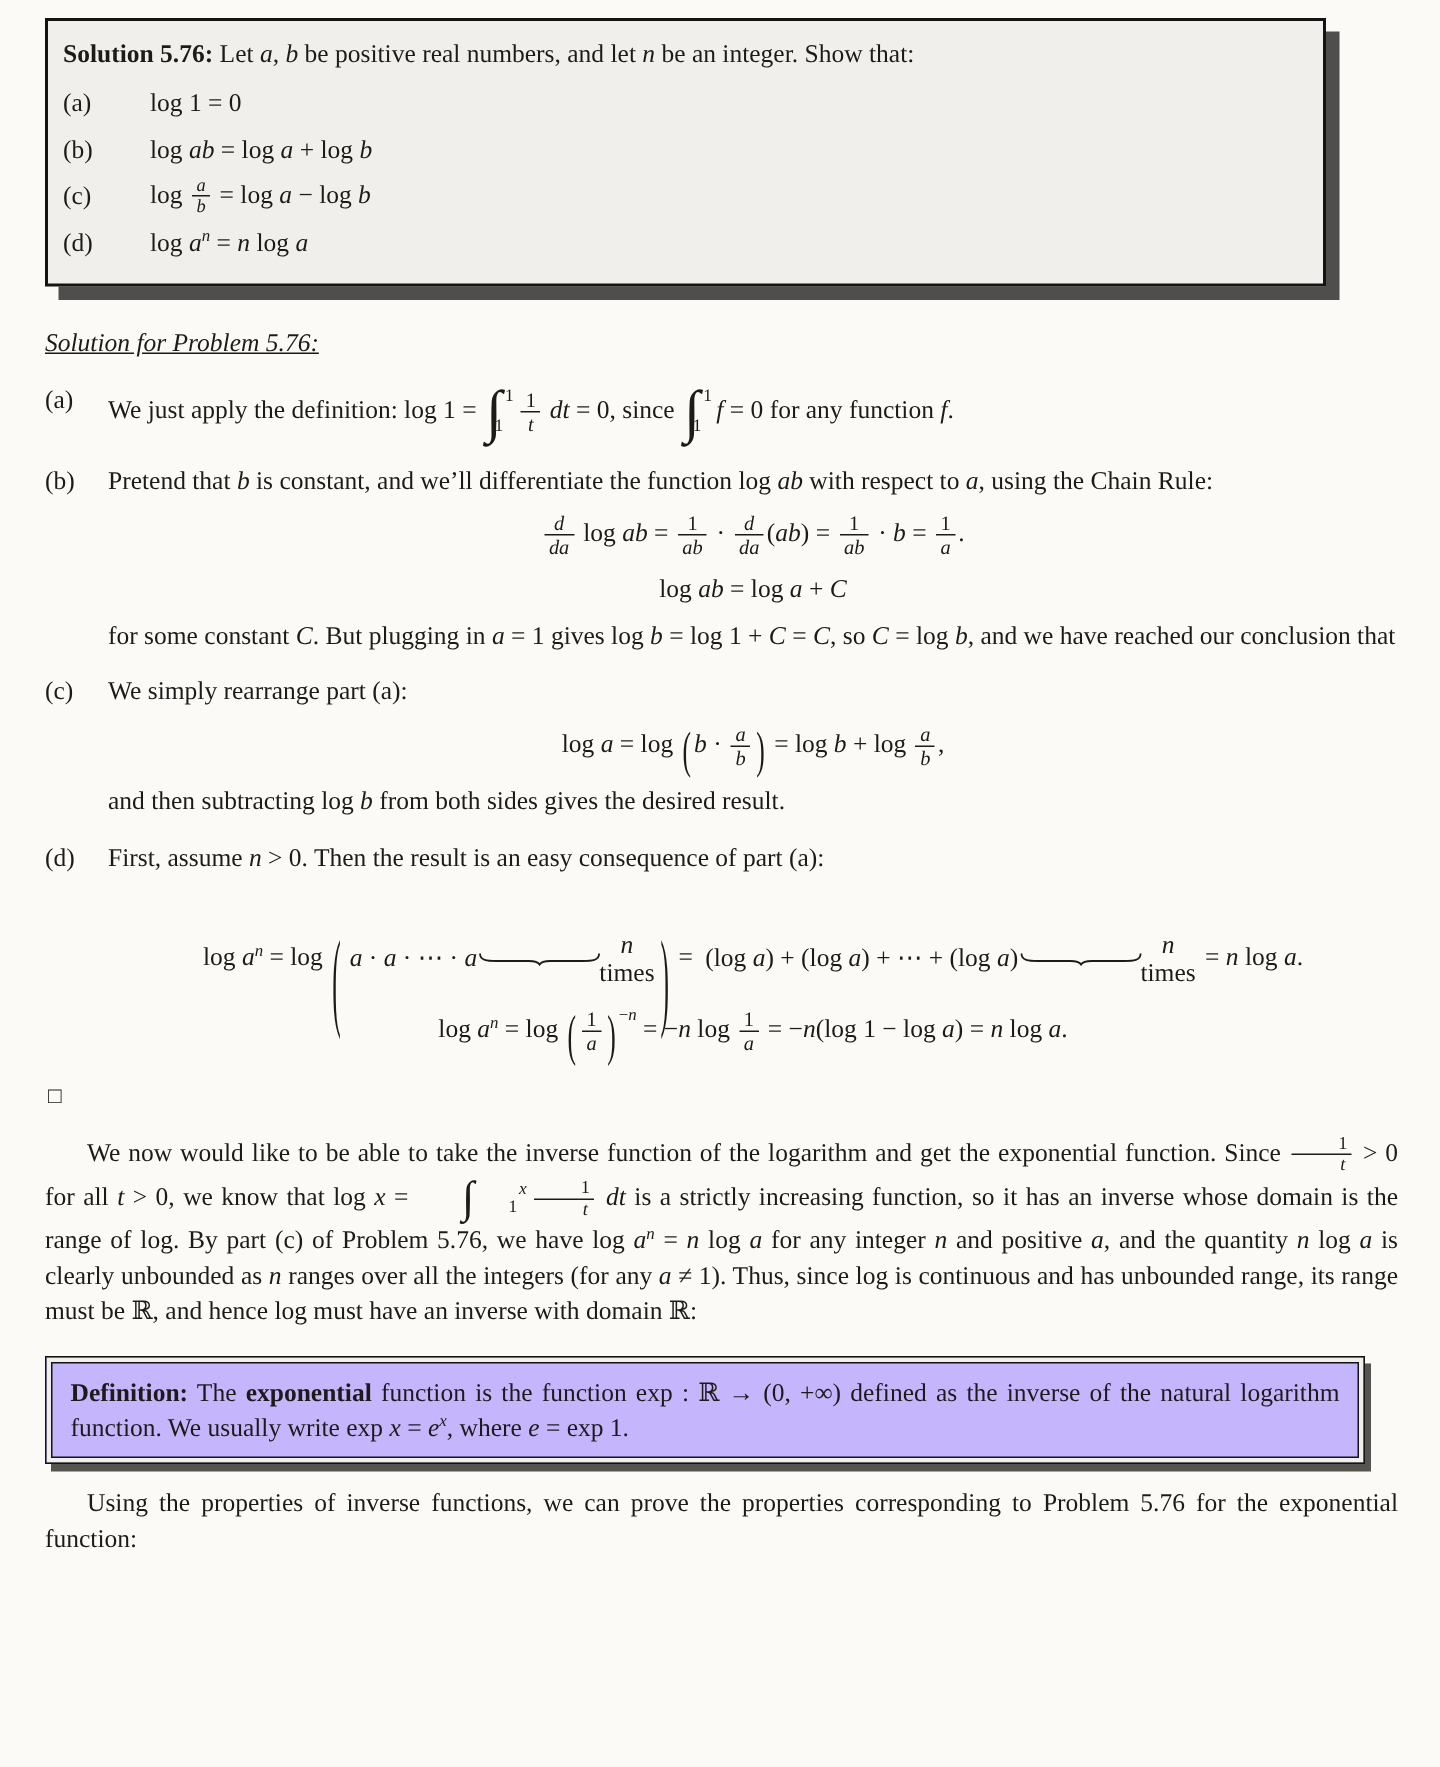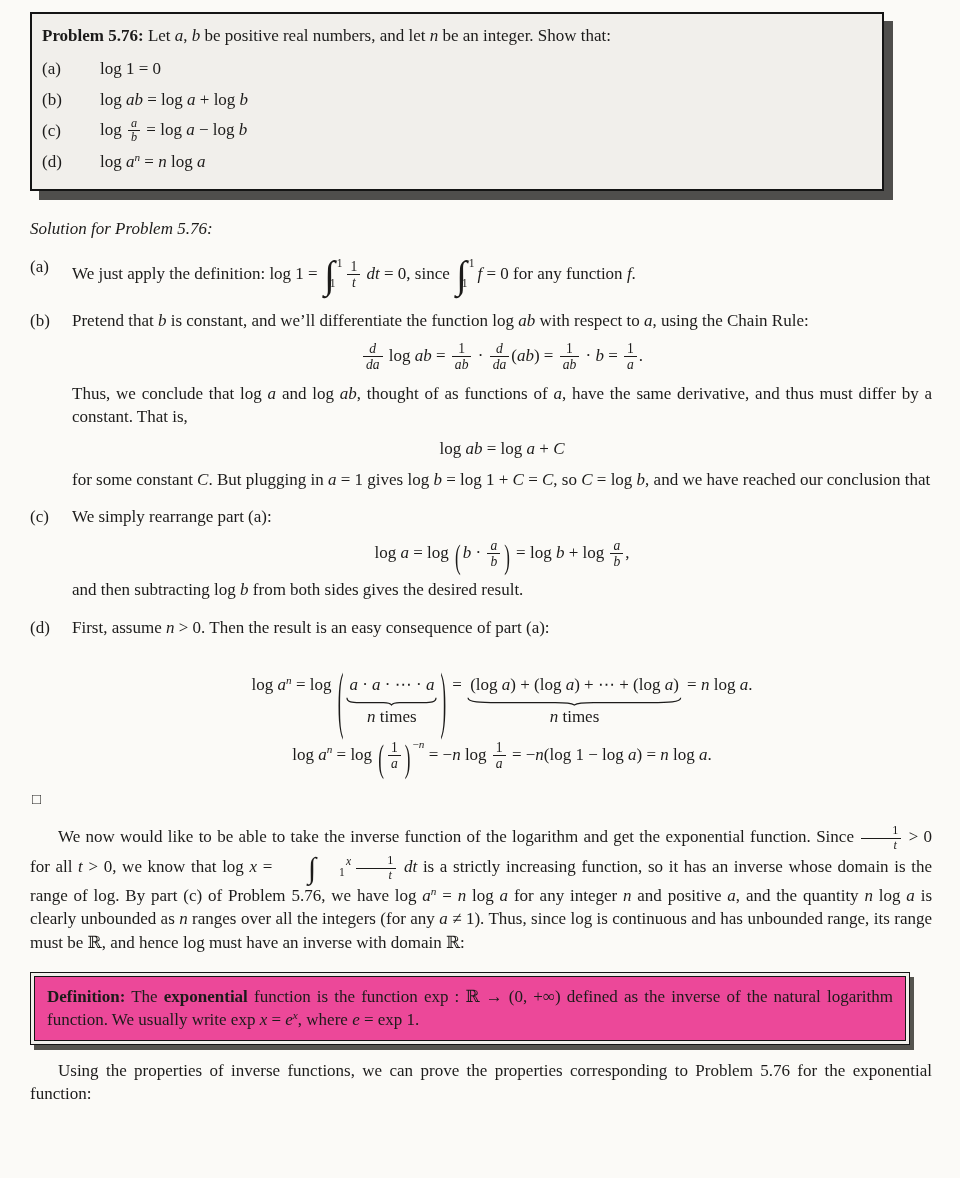--- a/index.html
+++ b/index.html
@@ -17,34 +17,34 @@
   .problem-box{
     border:2px solid #141414;background:#f1efeb;
     box-shadow:9px 9px 0 #4f4e4c;
     padding:8px 14px 12px 10px;margin-right:48px;
   }
   .pline{margin:2px 0 6px 0;}
   .pitem{display:flex;align-items:center;min-height:31px;margin:0;}
   .plabel{width:58px;flex:0 0 58px;}
 
   
-  .sol-head{margin:26px 0 6px 0;font-style:italic;}
+  .sol-head{margin:26px 0 6px 0;font-style:italic;text-decoration:underline;}
   .item{display:flex;margin-top:14px;}
   .ilabel{width:42px;flex:0 0 42px;}
   .ibody{flex:1;text-align:justify;}
   .cont{margin:4px 0 0 42px;text-align:justify;}
   .eq{margin:9px 0 9px 42px;text-align:center;line-height:1.25;}
   .eq-big{padding:26px 0 4px 0;margin-bottom:2px;}
   .qed{margin:18px 0 4px 2px;font-size:15px;}
   .para{margin:14px 0 0 0;text-align:justify;}
   .para.indent{text-indent:28px;}
 
   
   .def-box{
-    border:1px solid #141414;background:#ec4899;
+    border:1px solid #141414;background:#c4b5fd;
     box-shadow:4px 5px 0 #55544f,inset 0 0 0 3px #f1efeb,inset 0 0 0 4px #141414;
     padding:12px 16px;margin:18px 22px 0 0;text-align:justify;
   }
 
   
   .fr{display:inline-flex;flex-direction:column;vertical-align:middle;
       text-align:center;font-size:0.80em;line-height:1.12;margin:0 2px;}
   .fr .n{border-bottom:1px solid currentColor;padding:0 3px 0px 3px;display:block;}
   .fr .d{padding:0 3px;display:block;}
   .fr.sm{font-size:0.72em;}
@@ -56,32 +56,32 @@
   .int .ih{margin-left:2px;}
   .int .ilo{margin-left:-5px;}
   .int.sm .is{font-size:1.75em;}
 
   .sup{font-size:0.66em;vertical-align:0.55em;line-height:0;}
   .sup.hi{vertical-align:1.05em;}
 
   .bp{display:inline-block;vertical-align:middle;line-height:1;margin:0 2px;
       transform-origin:50% 50%;}
 
-  .ub{display:inline-flex;flex-direction:column;align-items:center;margin:0 2px;}
+  .ub{display:inline-flex;flex-direction:row;align-items:center;margin:0 2px;}
   .ubr{white-space:nowrap;padding:0 2px;}
   .ubsvg{width:100%;height:8px;display:block;margin-top:2px;overflow:visible;}
   .ubl{font-size:17px;line-height:1.1;padding-top:3px;}
 </style>
 </head>
 <body>
 
 <div class="page">
 
   <section class="problem-box">
-    <p class="pline"><span class="bd">Problem 5.76:</span> <span>Let <span class="it">a</span>, <span class="it">b</span> be positive real numbers, and let <span class="it">n</span> be an integer. Show that:</span></p>
+    <p class="pline"><span class="bd">Solution 5.76:</span> <span>Let <span class="it">a</span>, <span class="it">b</span> be positive real numbers, and let <span class="it">n</span> be an integer. Show that:</span></p>
     <div class="pitem">
       <span class="plabel">(a)</span>
       <span>log 1 = 0</span>
     </div>
     <div class="pitem">
       <span class="plabel">(b)</span>
       <span>log <span class="it">ab</span> = log <span class="it">a</span> + log <span class="it">b</span></span>
     </div>
     <div class="pitem">
       <span class="plabel">(c)</span>
@@ -131,21 +131,20 @@
       </span> · <span class="fr">
         <span class="n"><span class="it">d</span></span>
         <span class="d"><span class="it">da</span></span>
       </span>(<span class="it">ab</span>) = <span class="fr">
         <span class="n">1</span>
         <span class="d"><span class="it">ab</span></span>
       </span> · <span class="it">b</span> = <span class="fr">
         <span class="n">1</span>
         <span class="d"><span class="it">a</span></span>
       </span>.</div>
-  <div class="cont">Thus, we conclude that log <span class="it">a</span> and log <span class="it">ab</span>, thought of as functions of <span class="it">a</span>, have the same derivative, and thus must differ by a constant. That is,</div>
   <div class="eq">log <span class="it">ab</span> = log <span class="it">a</span> + <span class="it">C</span></div>
   <div class="cont">for some constant <span class="it">C</span>. But plugging in <span class="it">a</span> = 1 gives log <span class="it">b</span> = log 1 + <span class="it">C</span> = <span class="it">C</span>, so <span class="it">C</span> = log <span class="it">b</span>, and we have reached our conclusion that</div>
 
   <div class="item">
     <span class="ilabel">(c)</span>
     <div class="ibody">We simply rearrange part (a):</div>
   </div>
   <div class="eq">log <span class="it">a</span> = log <span class="bp" style="transform: translateY(3px) scaleY(2);">(</span><span class="it">b</span> · <span class="fr">
         <span class="n"><span class="it">a</span></span>
         <span class="d"><span class="it">b</span></span>

